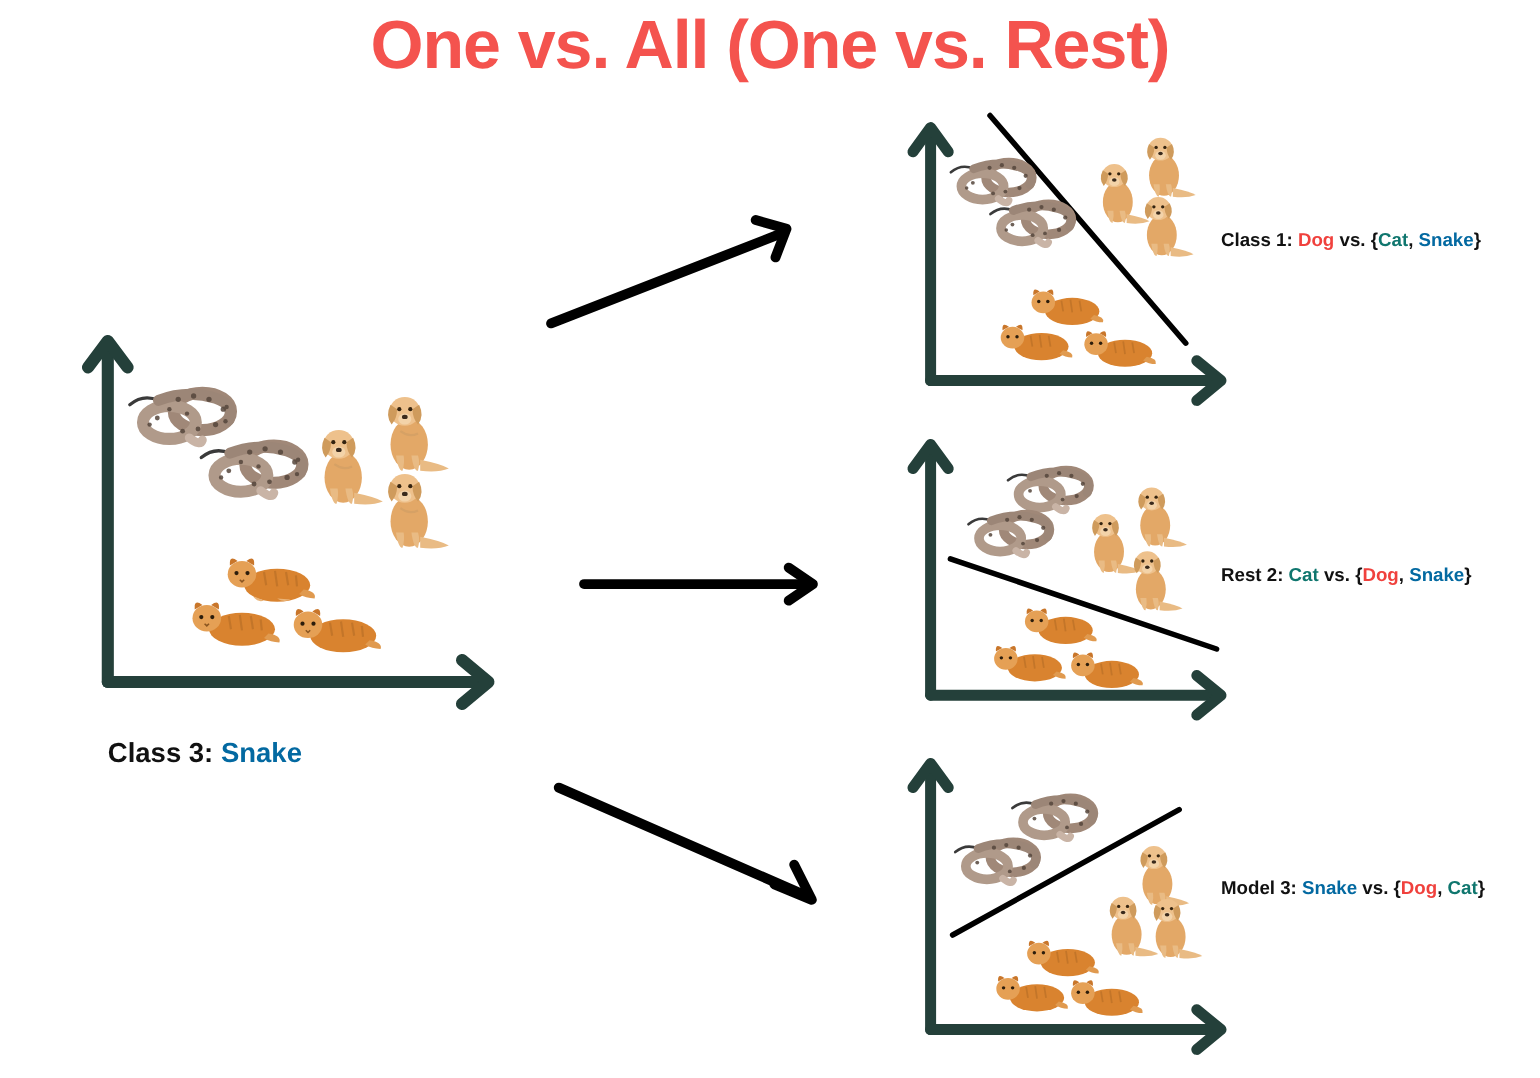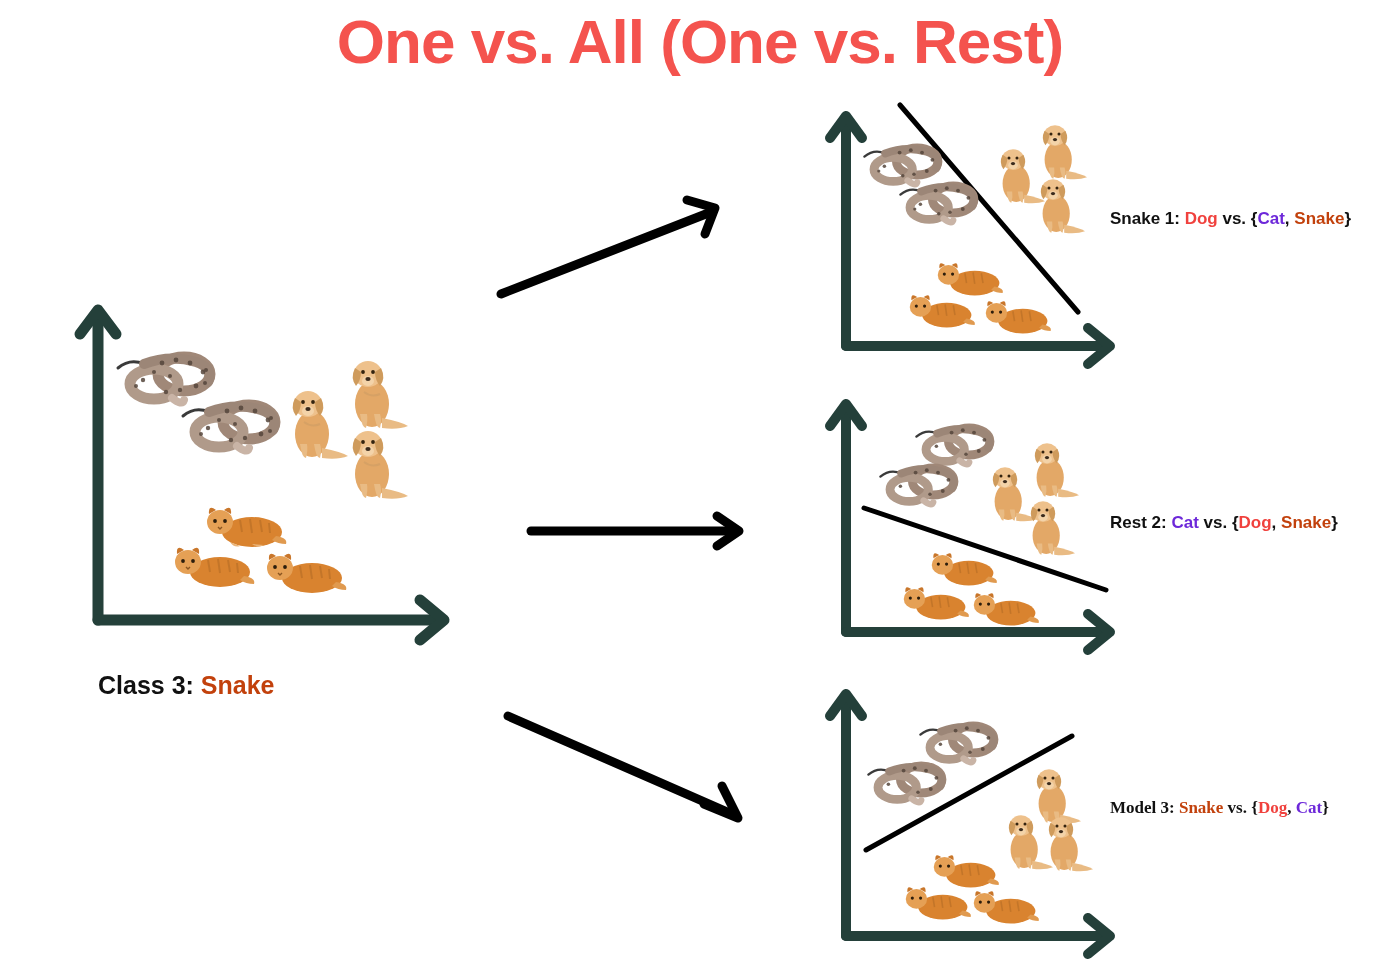--- a/index.html
+++ b/index.html
@@ -42,33 +42,33 @@
     top: 668px;
     font-family: "Liberation Sans", sans-serif;
     font-weight: bold;
     font-size: 25px;
     color: #111111;
     line-height: 34px;
     white-space: nowrap;
   }
   .legend .row { display: block; }
   .c-dog   { color: #F0413D; margin-top: 16px; }
-  .c-cat   { color: #6d28d9; }
-  .c-snake { color: #c2410c; }
+  .c-cat   { color: #0f766e; }
+  .c-snake { color: #0369a1; }
   .model-label {
     position: absolute;
     font-family: "Liberation Sans", sans-serif;
     font-weight: bold;
     font-size: 17px;
     color: #111111;
     white-space: nowrap;
   }
   .ml1 { left: 1110px; top: 209px; }
   .ml2 { left: 1110px; top: 513px; }
-  .ml3 { left: 1110px; top: 798px; font-family: Liberation Serif, serif; }
+  .ml3 { left: 1110px; top: 798px; }
   svg { display: block; overflow: visible; }
   .axis-svg, .arrow-svg, .animal-svg { position: absolute; }
 </style>
 </head>
 <body>
 
 <div id="stage">
 
   <div class="title">One vs. All (One vs. Rest)</div>
 
@@ -407,21 +407,21 @@
         <circle cx="25" cy="19" r="1.9" fill="#2c1d0c"></circle>
         <g stroke="#b86f26" stroke-width="2" opacity="0.65" fill="none">
           <path d="M40 18 L42 30"></path>
             <path d="M50 17 L52 31"></path>
             <path d="M60 18 L62 30"></path>
         </g>
       </g>
     </svg>
   </div>
   <div class="model-label ml1">
-    <span>Snake 1:</span>
+    <span>Class 1:</span>
     <span class="c-dog">Dog</span>
     <span>vs.</span>
     <span>{</span><span class="c-cat">Cat</span><span>, </span><span class="c-snake">Snake</span><span>}</span>
   </div>
 
   <svg class="axis-svg" style="left:822px; top:390px;" width="310" height="255" viewBox="0 0 310 255">
     <g stroke="#24403A" stroke-width="10" fill="none" stroke-linecap="round" stroke-linejoin="round">
       <path d="M 24 242 L 24 16"></path>
       <path d="M 24 242 L 282 242"></path>
       <path d="M 8 36 L 24 14 L 40 36"></path>

